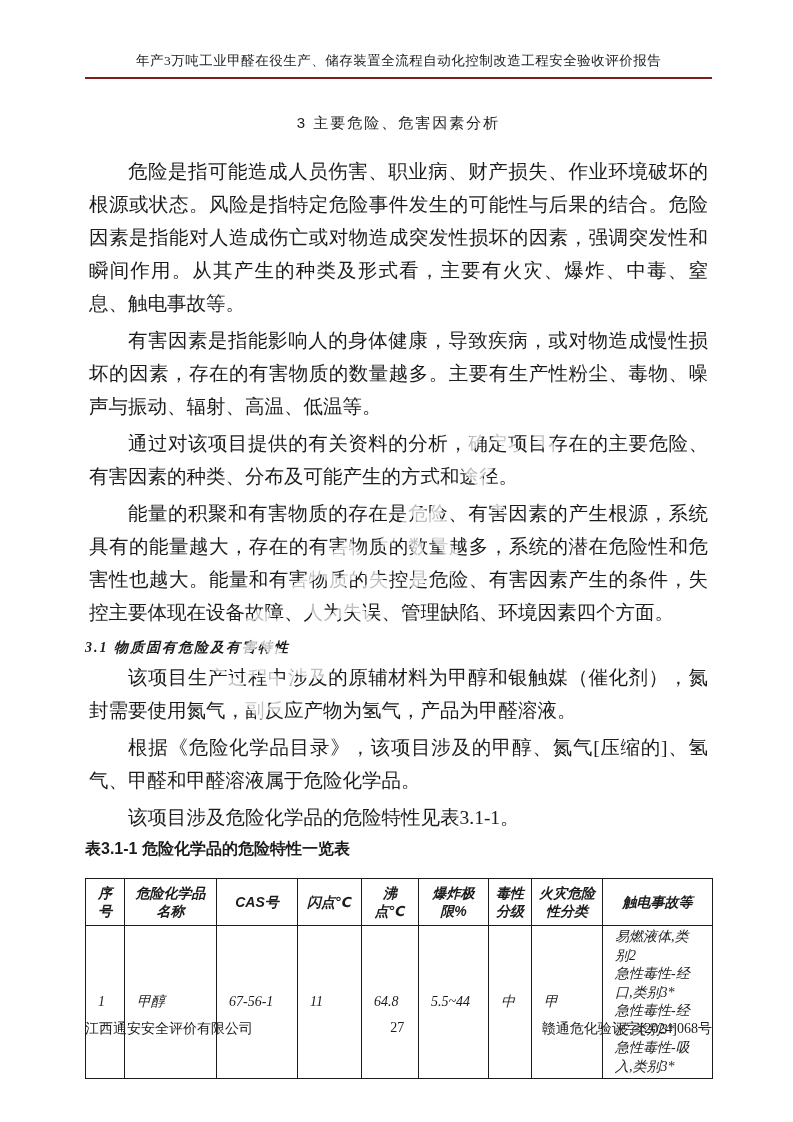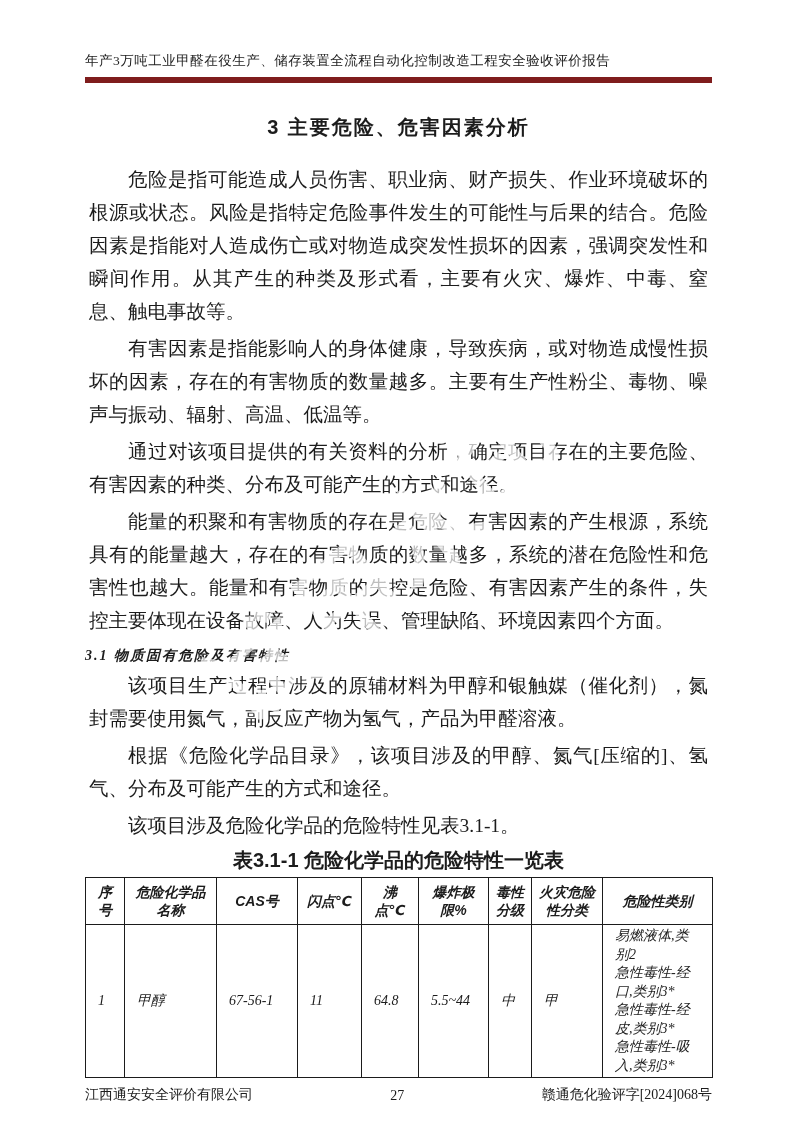--- a/index.html
+++ b/index.html
@@ -8,57 +8,57 @@
     width:793px; height:1122px;
     margin:0 auto;
     background:#ffffff;
     color:#1c1c1c;
     font-family:"Liberation Serif","DejaVu Serif",serif;
     overflow:hidden;
   }
   
   .header {
     position:absolute; top:52px; left:85px; right:81px;
-    text-align:left;
+    text-align:center;
     font-size:13.5px;
     letter-spacing:0.5px;
     padding-bottom:7px;
-    border-bottom:6px solid #7f1d1d;
+    border-bottom:2px solid #7f1d1d;
   }
   
   .content { position:absolute; top:100px; left:85px; right:81px; }
   .title {
     text-align:center;
     font-family:"Liberation Sans","DejaVu Sans",sans-serif;
-    font-weight:bold;
-    font-size:20px;
+    font-weight:normal;
+    font-size:15px;
     letter-spacing:2px;
     margin:14px 0 22px 0;
   }
   .body-para {
     margin:4px;
     font-size:19.5px;
     line-height:33px;
     text-align:justify;
     text-indent:2em;
   }
   .section-heading {
     margin:10px 0 0 0;
     font-size:14px;
     font-weight:bold;
     font-style:italic;           
     letter-spacing:2px;
   }
   
   .table-caption {
-    margin:5px 0 3px 0;
-    text-align:center;
+    margin:5px 0 18px 0;
+    text-align:left;
     font-family:"Liberation Sans","DejaVu Sans",sans-serif;
     font-weight:bold;
-    font-size:20px;
+    font-size:16px;
   }
   table.hazard {
     width:627px;
     border-collapse:collapse;
     table-layout:fixed;
     font-style:italic;
   }
   table.hazard th, table.hazard td {
     border:1.5px solid #1b1b1b;
     overflow:hidden;
@@ -80,22 +80,22 @@
   }
   table.hazard tbody tr { height:131px; }
   td.danger-class {
     text-align:left;
     white-space:pre-line;
     line-height:18.5px;
     padding:2px 5px;
   }
   
   .footer {
-    position:absolute; top:1086px; left:85px; right:81px;
-    display:flex; justify-content:space-between; align-items:flex-end;
+    position:absolute; top:1020px; left:85px; right:81px;
+    display:flex; justify-content:space-between; align-items:flex-start;
     font-size:14px;
   }
   
   .watermark {
     position:absolute;
     left:225px; top:645px;
     font-family:"Liberation Sans","DejaVu Sans",sans-serif;
     font-size:100px;
     line-height:110px;
     font-weight:bold;
@@ -123,21 +123,21 @@
     <div class="title">3 主要危险、危害因素分析</div>
 
     <p class="body-para">危险是指可能造成人员伤害、职业病、财产损失、作业环境破坏的根源或状态。风险是指特定危险事件发生的可能性与后果的结合。危险因素是指能对人造成伤亡或对物造成突发性损坏的因素，强调突发性和瞬间作用。从其产生的种类及形式看，主要有火灾、爆炸、中毒、窒息、触电事故等。</p>
     <p class="body-para">有害因素是指能影响人的身体健康，导致疾病，或对物造成慢性损坏的因素，存在的有害物质的数量越多。主要有生产性粉尘、毒物、噪声与振动、辐射、高温、低温等。</p>
     <p class="body-para">通过对该项目提供的有关资料的分析，确定项目存在的主要危险、有害因素的种类、分布及可能产生的方式和途径。</p>
     <p class="body-para">能量的积聚和有害物质的存在是危险、有害因素的产生根源，系统具有的能量越大，存在的有害物质的数量越多，系统的潜在危险性和危害性也越大。能量和有害物质的失控是危险、有害因素产生的条件，失控主要体现在设备故障、人为失误、管理缺陷、环境因素四个方面。</p>
 
     <div class="section-heading">3.1 物质固有危险及有害特性</div>
 
     <p class="body-para">该项目生产过程中涉及的原辅材料为甲醇和银触媒（催化剂），氮封需要使用氮气，副反应产物为氢气，产品为甲醛溶液。</p>
-    <p class="body-para">根据《危险化学品目录》，该项目涉及的甲醇、氮气[压缩的]、氢气、分布及可能产生的方式和途径。</p>
+    <p class="body-para">根据《危险化学品目录》，该项目涉及的甲醇、氮气[压缩的]、氢气、甲醛和甲醛溶液属于危险化学品。</p>
     <p class="body-para">该项目涉及危险化学品的危险特性见表3.1-1。</p>
 
     <div class="table-caption">表3.1-1  危险化学品的危险特性一览表</div>
 
     <table class="hazard">
       <colgroup>
         <col style="width:39px">
           <col style="width:92px">
           <col style="width:81px">
         <col style="width:64px">
@@ -150,21 +150,21 @@
       <thead>
         <tr>
           <th>序号</th>
           <th>危险化学品名称</th>
           <th>CAS号</th>
           <th>闪点℃</th>
           <th>沸点℃</th>
           <th>爆炸极限%</th>
           <th>毒性分级</th>
           <th>火灾危险性分类</th>
-          <th>危险性类别</th>
+          <th>触电事故等</th>
         </tr>
       </thead>
       <tbody>
         <tr>
           <td>1</td>
           <td>甲醇</td>
           <td>67-56-1</td>
           <td>11</td>
           <td>64.8</td>
           <td>5.5~44</td>

